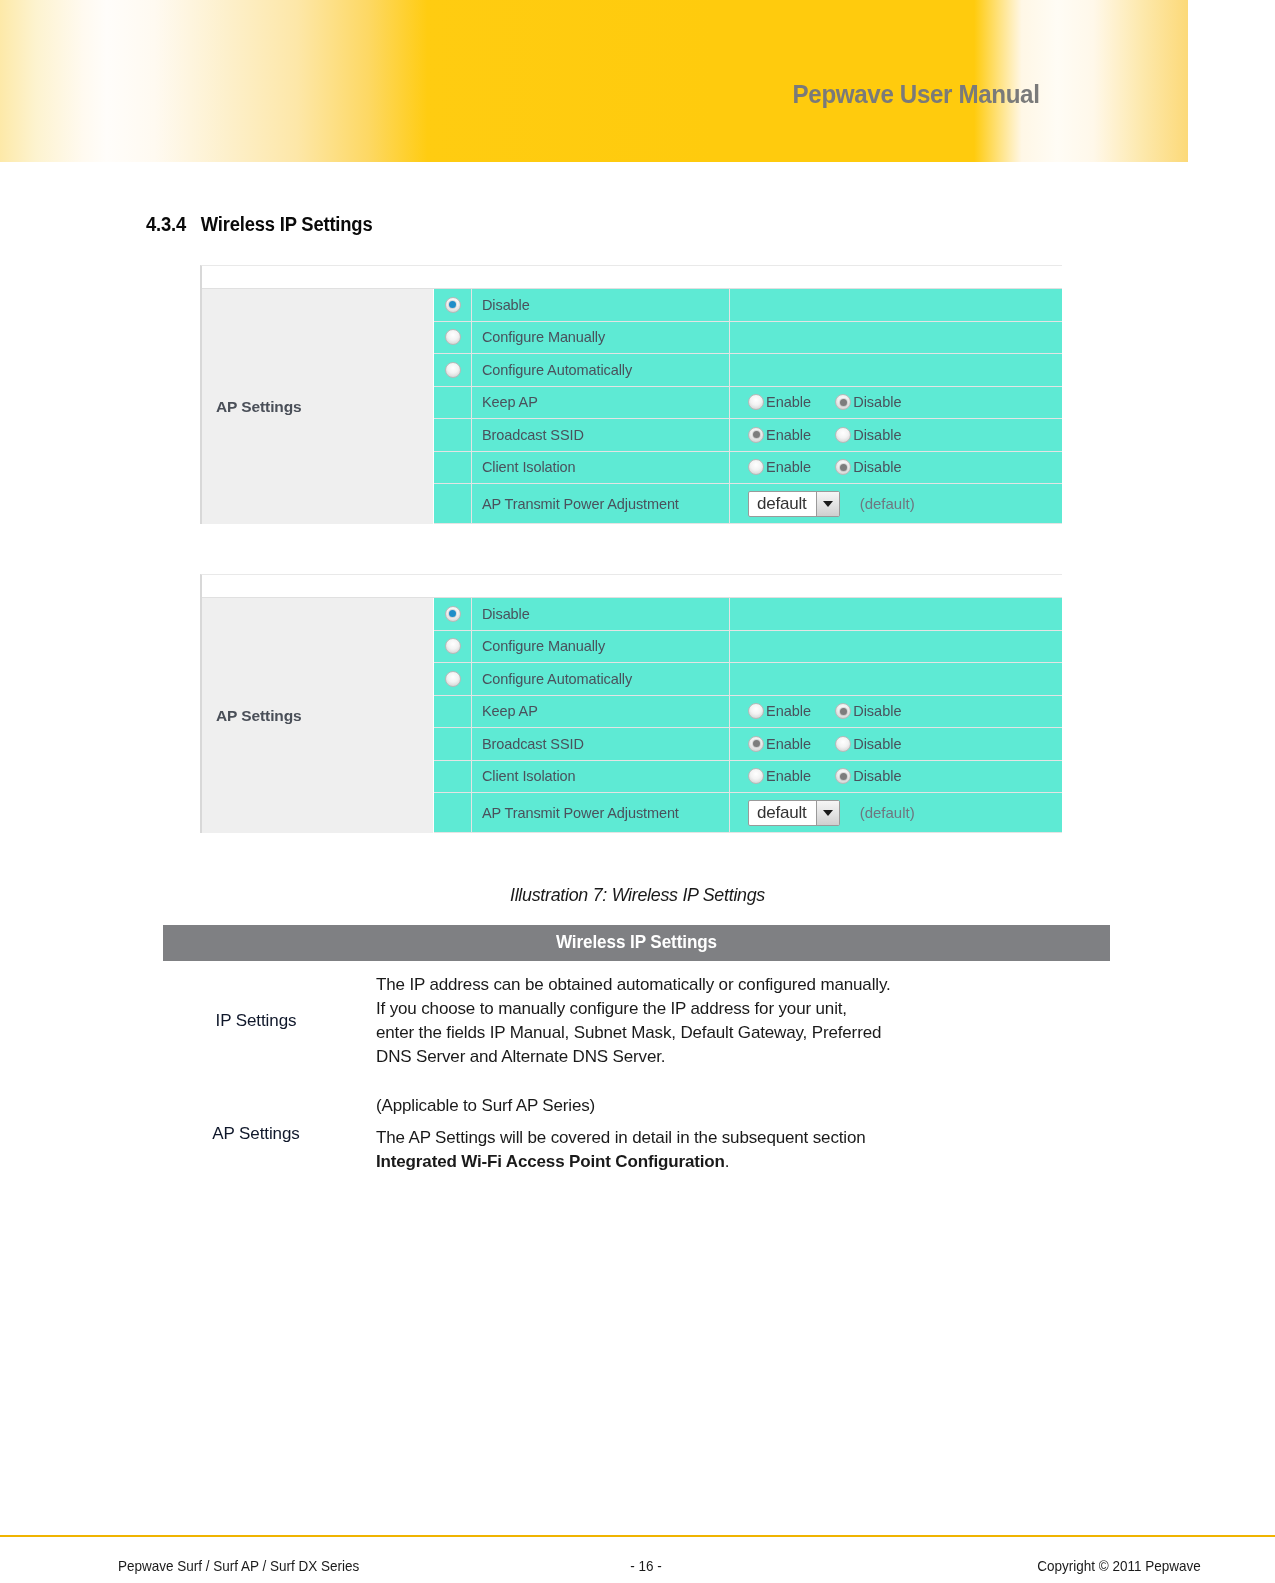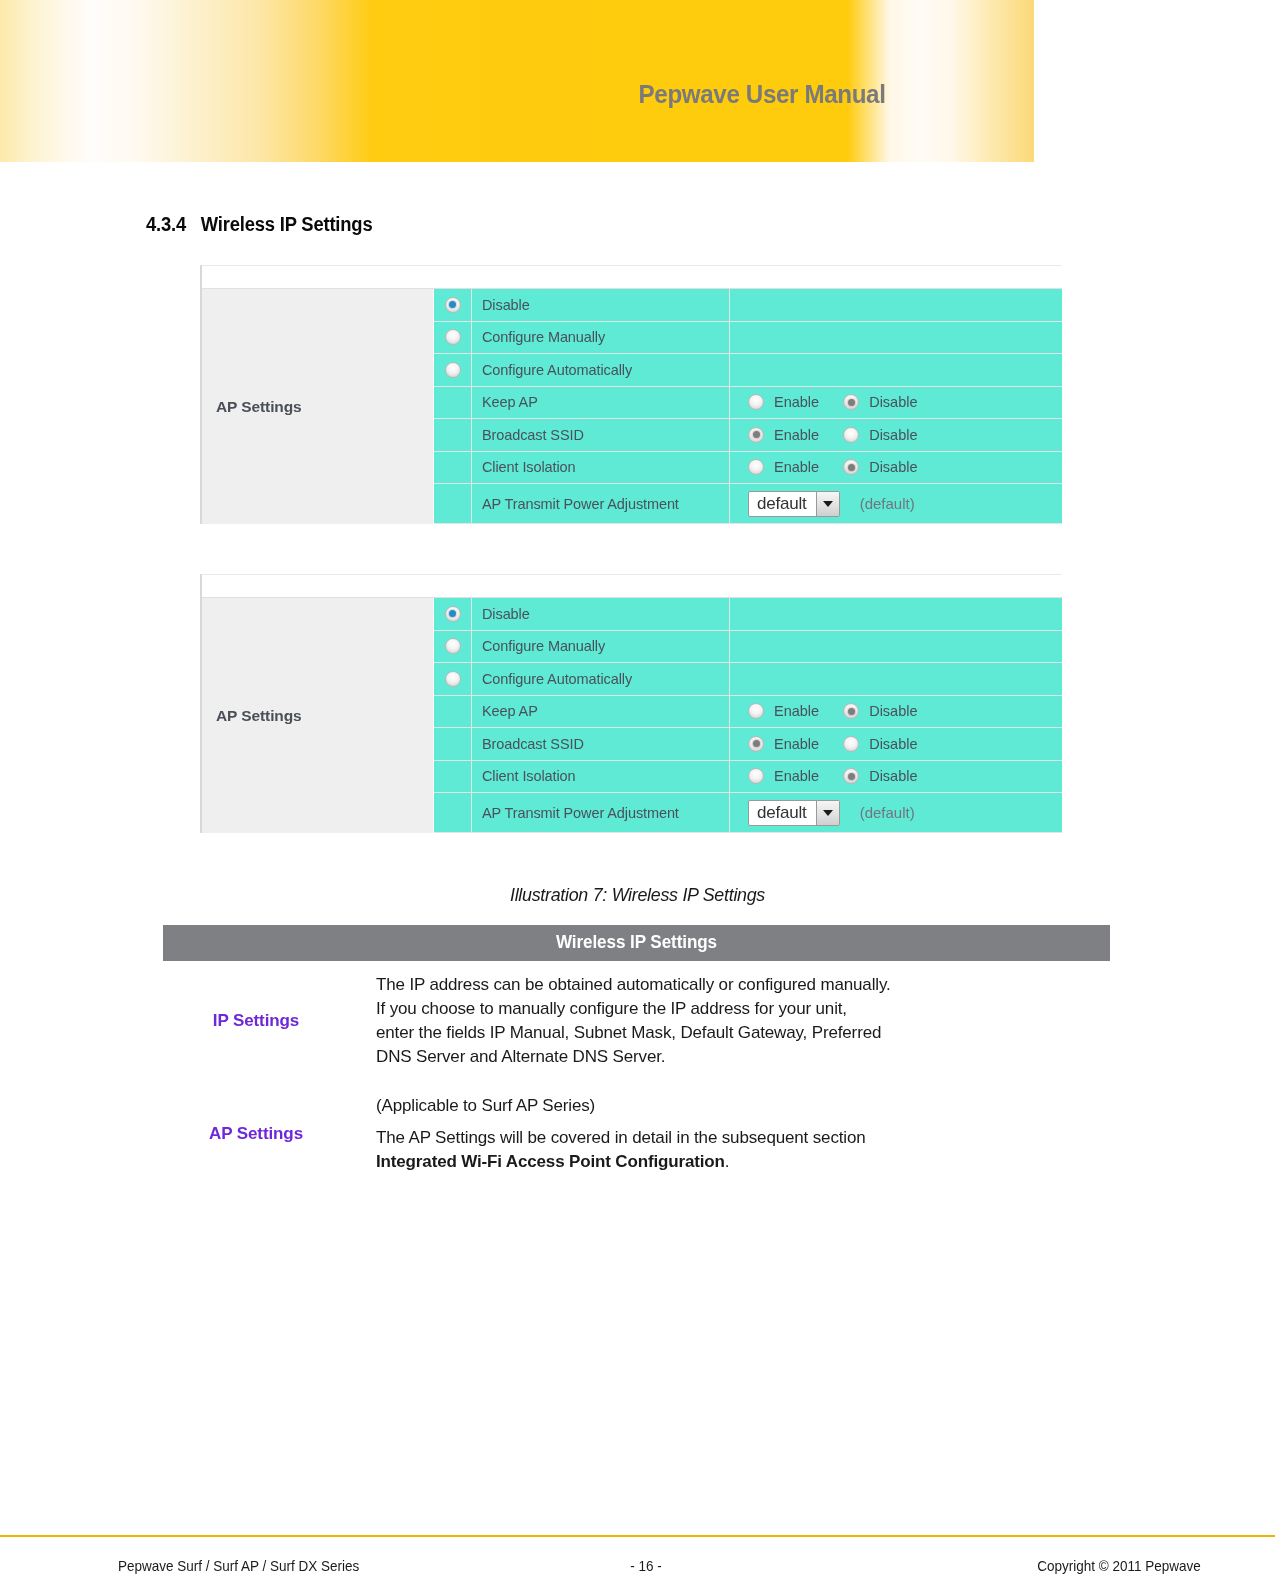--- a/index.html
+++ b/index.html
@@ -10,21 +10,21 @@
     background: #ffffff;
     font-family: "Liberation Sans", sans-serif;
     position: relative;
     overflow: hidden;
   }
 
   
   .header-banner {
     position: absolute;
     left: 0; top: 0;
-    width: 1034px;
+    width: 1188px;
     height: 162px;
     background: linear-gradient(to right,
       #fde9a8 0%,
       #fdf3cf 3%,
       #fffaf0 7%,
       #fffdfa 9%,
       #fffaf1 13%,
       #fdf0cc 19%,
       #fde7a8 25%,
       #fdd864 31%,
@@ -156,21 +156,21 @@
     width: 7px; height: 7px;
     margin: -3.5px 0 0 -3.5px;
     border-radius: 50%;
     background: #1f8ec9;
     box-shadow: 0 0 0 1px rgba(0,0,0,0.12);
   }
   .radio.on.gray::after { background: #7d7d7d; }
   .radio.on.gray {
     background: radial-gradient(circle at 50% 35%, #ffffff 0%, #f0f0f0 40%, #d6d6d6 78%, #c2c2c2 100%);
   }
-  .opt { display: inline-flex; align-items: center; gap: 10px; }
+  .opt { display: inline-flex; align-items: center; gap: 2px; }
   .opt .lb { font-size: 14.5px; color: #4a515c; }
 
   
   .selbox {
     display: inline-flex; align-items: stretch;
     height: 26px;
     border: 1px solid #9a9a9a;
     background: #ffffff;
     border-radius: 2px;
   }
@@ -224,22 +224,22 @@
     text-align: center;
     padding: 7px 0 8px 0;
     letter-spacing: -0.1px;
     transform: scaleX(0.95);
   }
   .desc-table td.k {
     width: 236px;
     text-align: center;
     vertical-align: middle;
     font-size: 17px;
-    font-weight: bold;
-    color: #6d28d9;
+    font-weight: normal;
+    color: #0f172a;
     letter-spacing: -0.1px;
     padding: 0 8px;
   }
   .desc-table td.v {
     vertical-align: middle;
     font-size: 17px;
     color: #1a1a1a;
     line-height: 1.42;
     padding: 12px 14px 12px 2px;
     letter-spacing: -0.15px;

